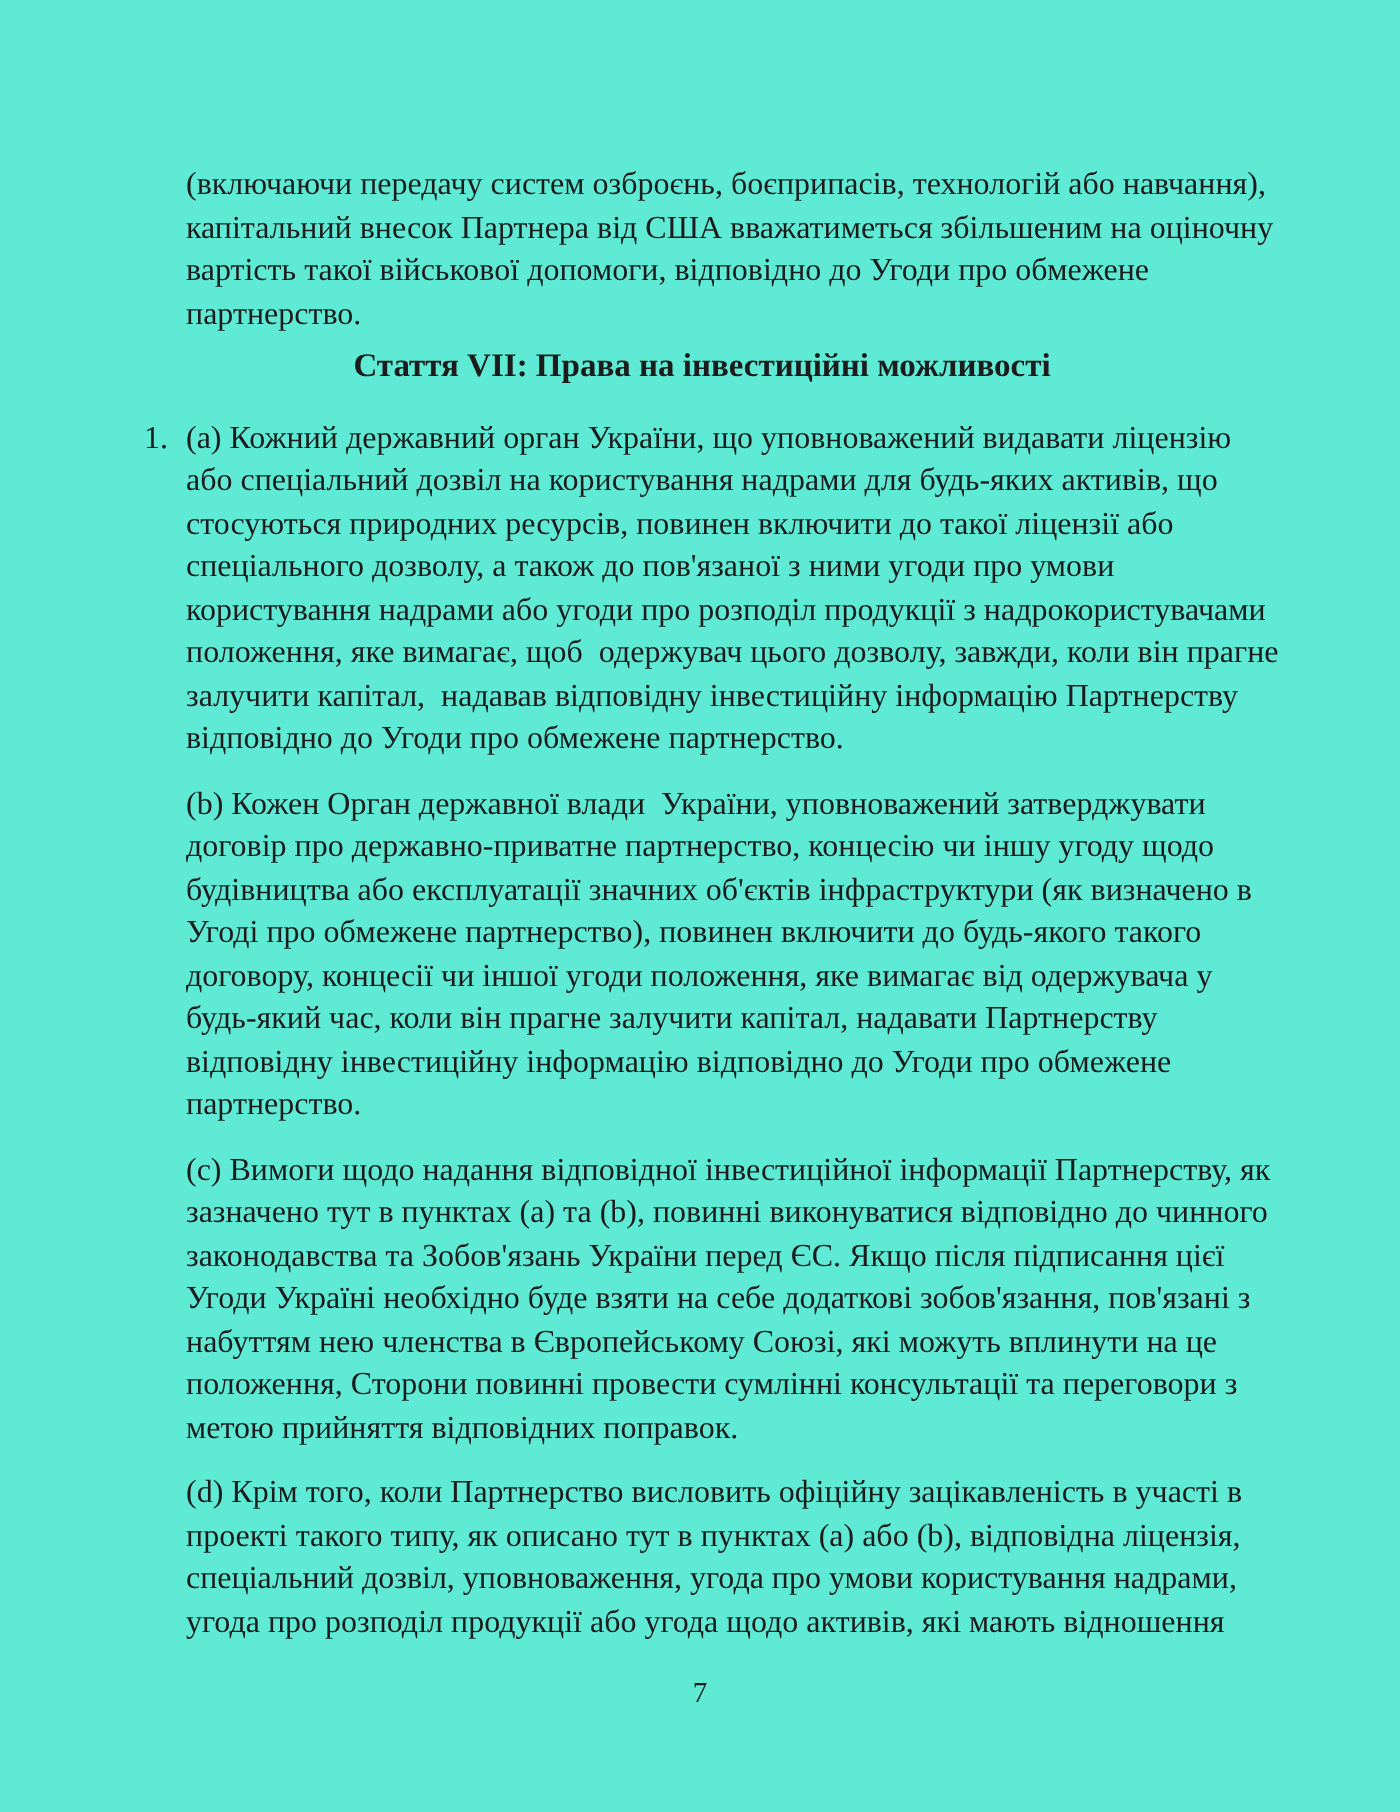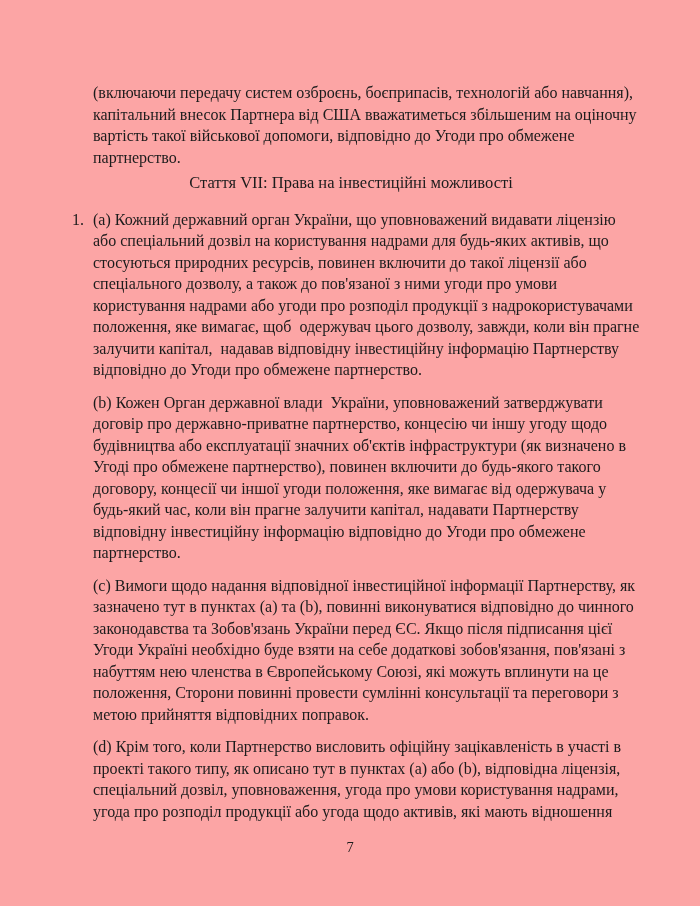--- a/index.html
+++ b/index.html
@@ -4,21 +4,21 @@
 <style>
   html, body {
     margin: 0;
     padding: 0;
     background: #ffffff;
   }
   .page {
     position: relative;
     width: 700px;
     height: 906px;
-    background: #fca5a5;
+    background: #5eead4;
     font-family: "Liberation Serif", "DejaVu Serif", serif;
     color: #1c1c1c;
     overflow: hidden;
   }
   .content {
     position: absolute;
     left: 93px;
     top: 82px;
     width: 548px;
   }
@@ -31,21 +31,21 @@
   }
   .continuation {
     margin-bottom: 4px;
   }
   .heading {
     margin: 0 0 15px 0;
     position: relative;
     left: -16px;
     font-size: 16.5px;
     line-height: 21.5px;
-    font-weight: normal;
+    font-weight: bold;
     text-align: center;
   }
   .numbered-item {
     display: flex;
     margin-left: -21px;
   }
   .marker {
     flex: 0 0 21px;
     font-size: 16px;
     line-height: 21.5px;

